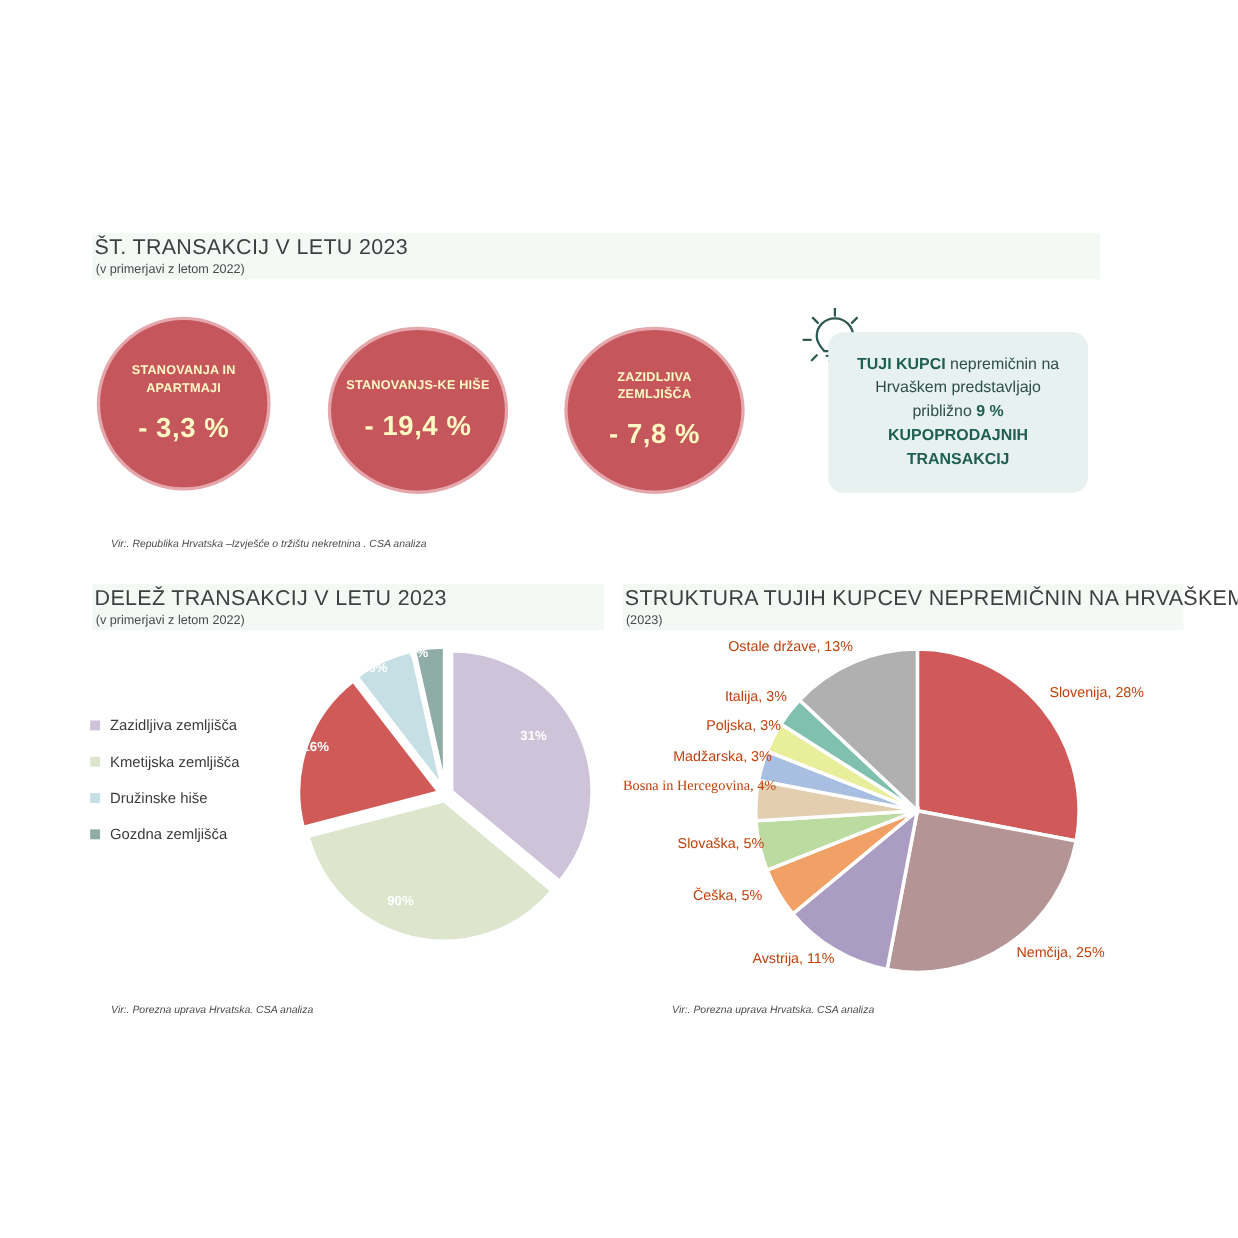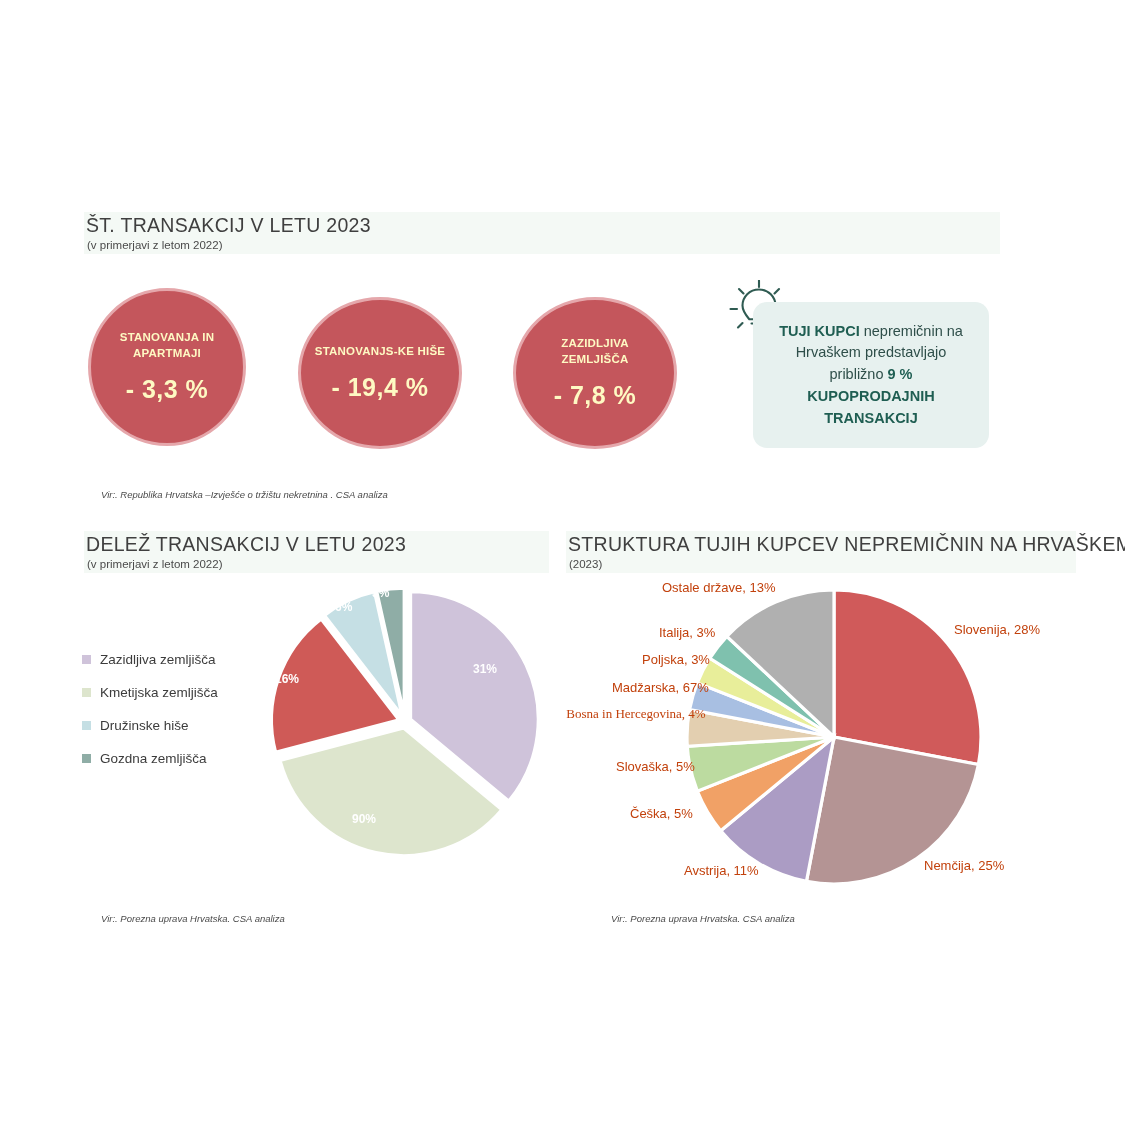--- a/index.html
+++ b/index.html
@@ -218,21 +218,21 @@
         <path d="M 268 165 L 131.32285657442705 219.11430924464764 A 147 147 0 0 1 121.29007092104408 174.23020637080916 Z" fill="#bcdba0" stroke="#ffffff" stroke-width="3.2"></path>
         <path d="M 268 165 L 121.29007092104408 174.23020637080916 A 147 147 0 0 1 123.60377414288271 137.45494675589865 Z" fill="#e3cfb0" stroke="#ffffff" stroke-width="3.2"></path>
         <path d="M 268 165 L 123.60377414288271 137.45494675589865 A 147 147 0 0 1 131.32285657442702 110.88569075535241 Z" fill="#a8bfe2" stroke="#ffffff" stroke-width="3.2"></path>
         <path d="M 268 165 L 131.32285657442702 110.88569075535241 A 147 147 0 0 1 143.88379495120375 86.23346113808752 Z" fill="#e8ee9a" stroke="#ffffff" stroke-width="3.2"></path>
         <path d="M 268 165 L 143.88379495120375 86.23346113808752 A 147 147 0 0 1 160.84161176905246 64.3715754284828 Z" fill="#7fc1ae" stroke="#ffffff" stroke-width="3.2"></path>
         <path d="M 268 165 L 160.84161176905246 64.3715754284828 A 147 147 0 0 1 268 18 Z" fill="#b0b0b0" stroke="#ffffff" stroke-width="3.2"></path>
       </svg>
     <div class="pie-lbl" style="left:96px;top:8px;">Ostale države, 13%</div>
     <div class="pie-lbl" style="left:93px;top:53px;">Italija, 3%</div>
     <div class="pie-lbl" style="left:76px;top:80px;">Poljska, 3%</div>
-    <div class="pie-lbl" style="left:46px;top:108px;">Madžarska, 67%</div>
+    <div class="pie-lbl" style="left:46px;top:108px;">Madžarska, 3%</div>
     <div class="pie-lbl multi" style="left:-10px;top:134px;width:160px;font-family:Liberation Serif, serif;">Bosna in Hercegovina, 4%</div>
     <div class="pie-lbl" style="left:50px;top:187px;">Slovaška, 5%</div>
     <div class="pie-lbl" style="left:64px;top:234px;">Češka, 5%</div>
     <div class="pie-lbl" style="left:118px;top:291px;">Avstrija, 11%</div>
     <div class="pie-lbl" style="left:388px;top:50px;">Slovenija, 28%</div>
     <div class="pie-lbl" style="left:358px;top:286px;">Nemčija, 25%</div>
   </div>
 
   <div class="src" style="left:611px;top:913px;">Vir:. Porezna uprava  Hrvatska. CSA analiza</div>
 

